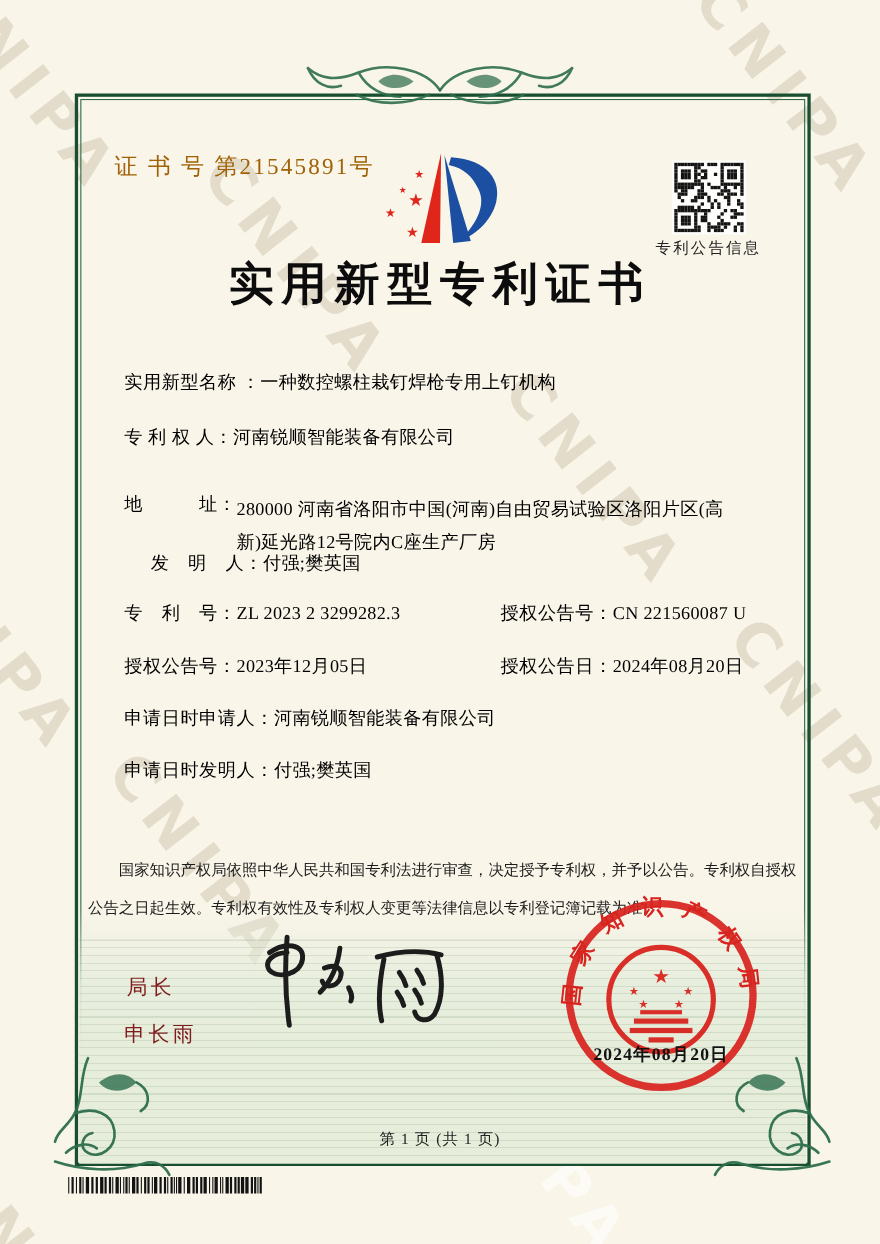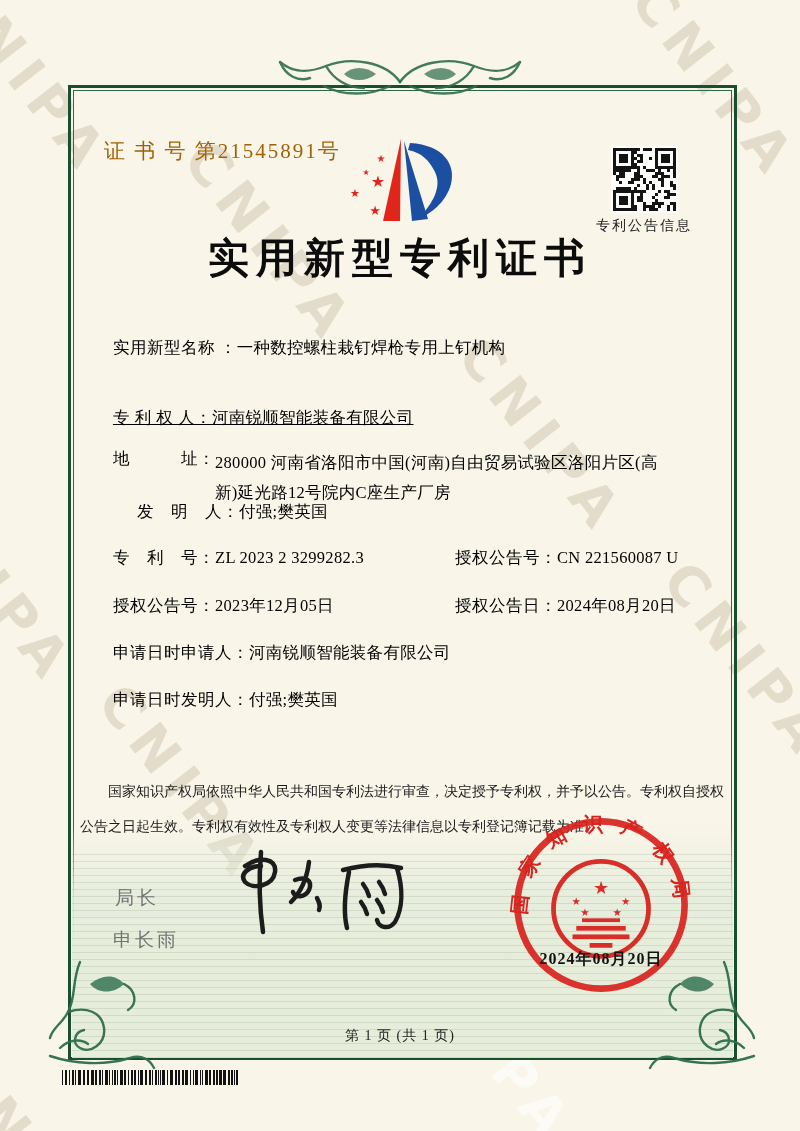--- a/index.html
+++ b/index.html
@@ -53,21 +53,21 @@
   .row .lbl{ letter-spacing:.5px; }
   .row .val{ letter-spacing:.3px; }
   .row .val.wrap{ display:inline-block; width:452px; vertical-align:top; line-height:1.8; }
   .row .pair2{ position:absolute; left:342px; top:0; }
   .notice{
     position:absolute; left:80px; top:760px; width:644px;
     font-size:14px; line-height:2.5; text-align:justify; text-indent:2em; color:#1b1b1b;
   }
   .sig-label{
     position:absolute; font-family:Liberation Sans, sans-serif;
-    font-size:19px; letter-spacing:3px; color:#737373;
+    font-size:19px; letter-spacing:3px; color:#7f1d1d;
   }
   .sig-script{ position:absolute; left:225px; top:840px; }
   .seal{ position:absolute; left:506px; top:810px; }
   .seal-date{
     position:absolute; left:506px; top:949px; width:190px; text-align:center;
     font-size:16px; font-weight:700; letter-spacing:1px; color:#121212;
   }
   .footer{ position:absolute; left:0; width:100%; top:1027px; text-align:center; font-size:14px; color:#222; letter-spacing:1px; }
   .barcode{ position:absolute; left:62px; top:1070px; height:15px; display:flex; }
   .barcode i{ display:block; height:100%; background:#131313; }
@@ -585,21 +585,21 @@
       <div></div>
       <div class="q1"></div>
     </div>
   <div class="qr-caption">专利公告信息</div>
 
   <div class="title">实用新型专利证书</div>
 
   <div class="row" style="top:337px;">
     <span class="lbl">实用新型名称 ：</span><span class="val">一种数控螺柱栽钉焊枪专用上钉机构</span>
   </div>
-  <div class="row" style="top:407px;text-decoration:underline;">
+  <div class="row" style="top:387px;">
     <span class="lbl">专 利 权 人：</span><span class="val">河南锐顺智能装备有限公司</span>
   </div>
   <div class="row" style="top:448px;">
     <span class="lbl">地　　　址：</span><span class="val wrap">280000 河南省洛阳市中国(河南)自由贸易试验区洛阳片区(高新)延光路12号院内C座生产厂房</span>
   </div>
   <div class="row" style="top:501px;margin-left:24px;">
     <span class="lbl">发　明　人：</span><span class="val">付强;樊英国</span>
   </div>
   <div class="row" style="top:547px;">
     <span class="lbl">专　利　号：</span><span class="val">ZL 2023 2 3299282.3</span>

